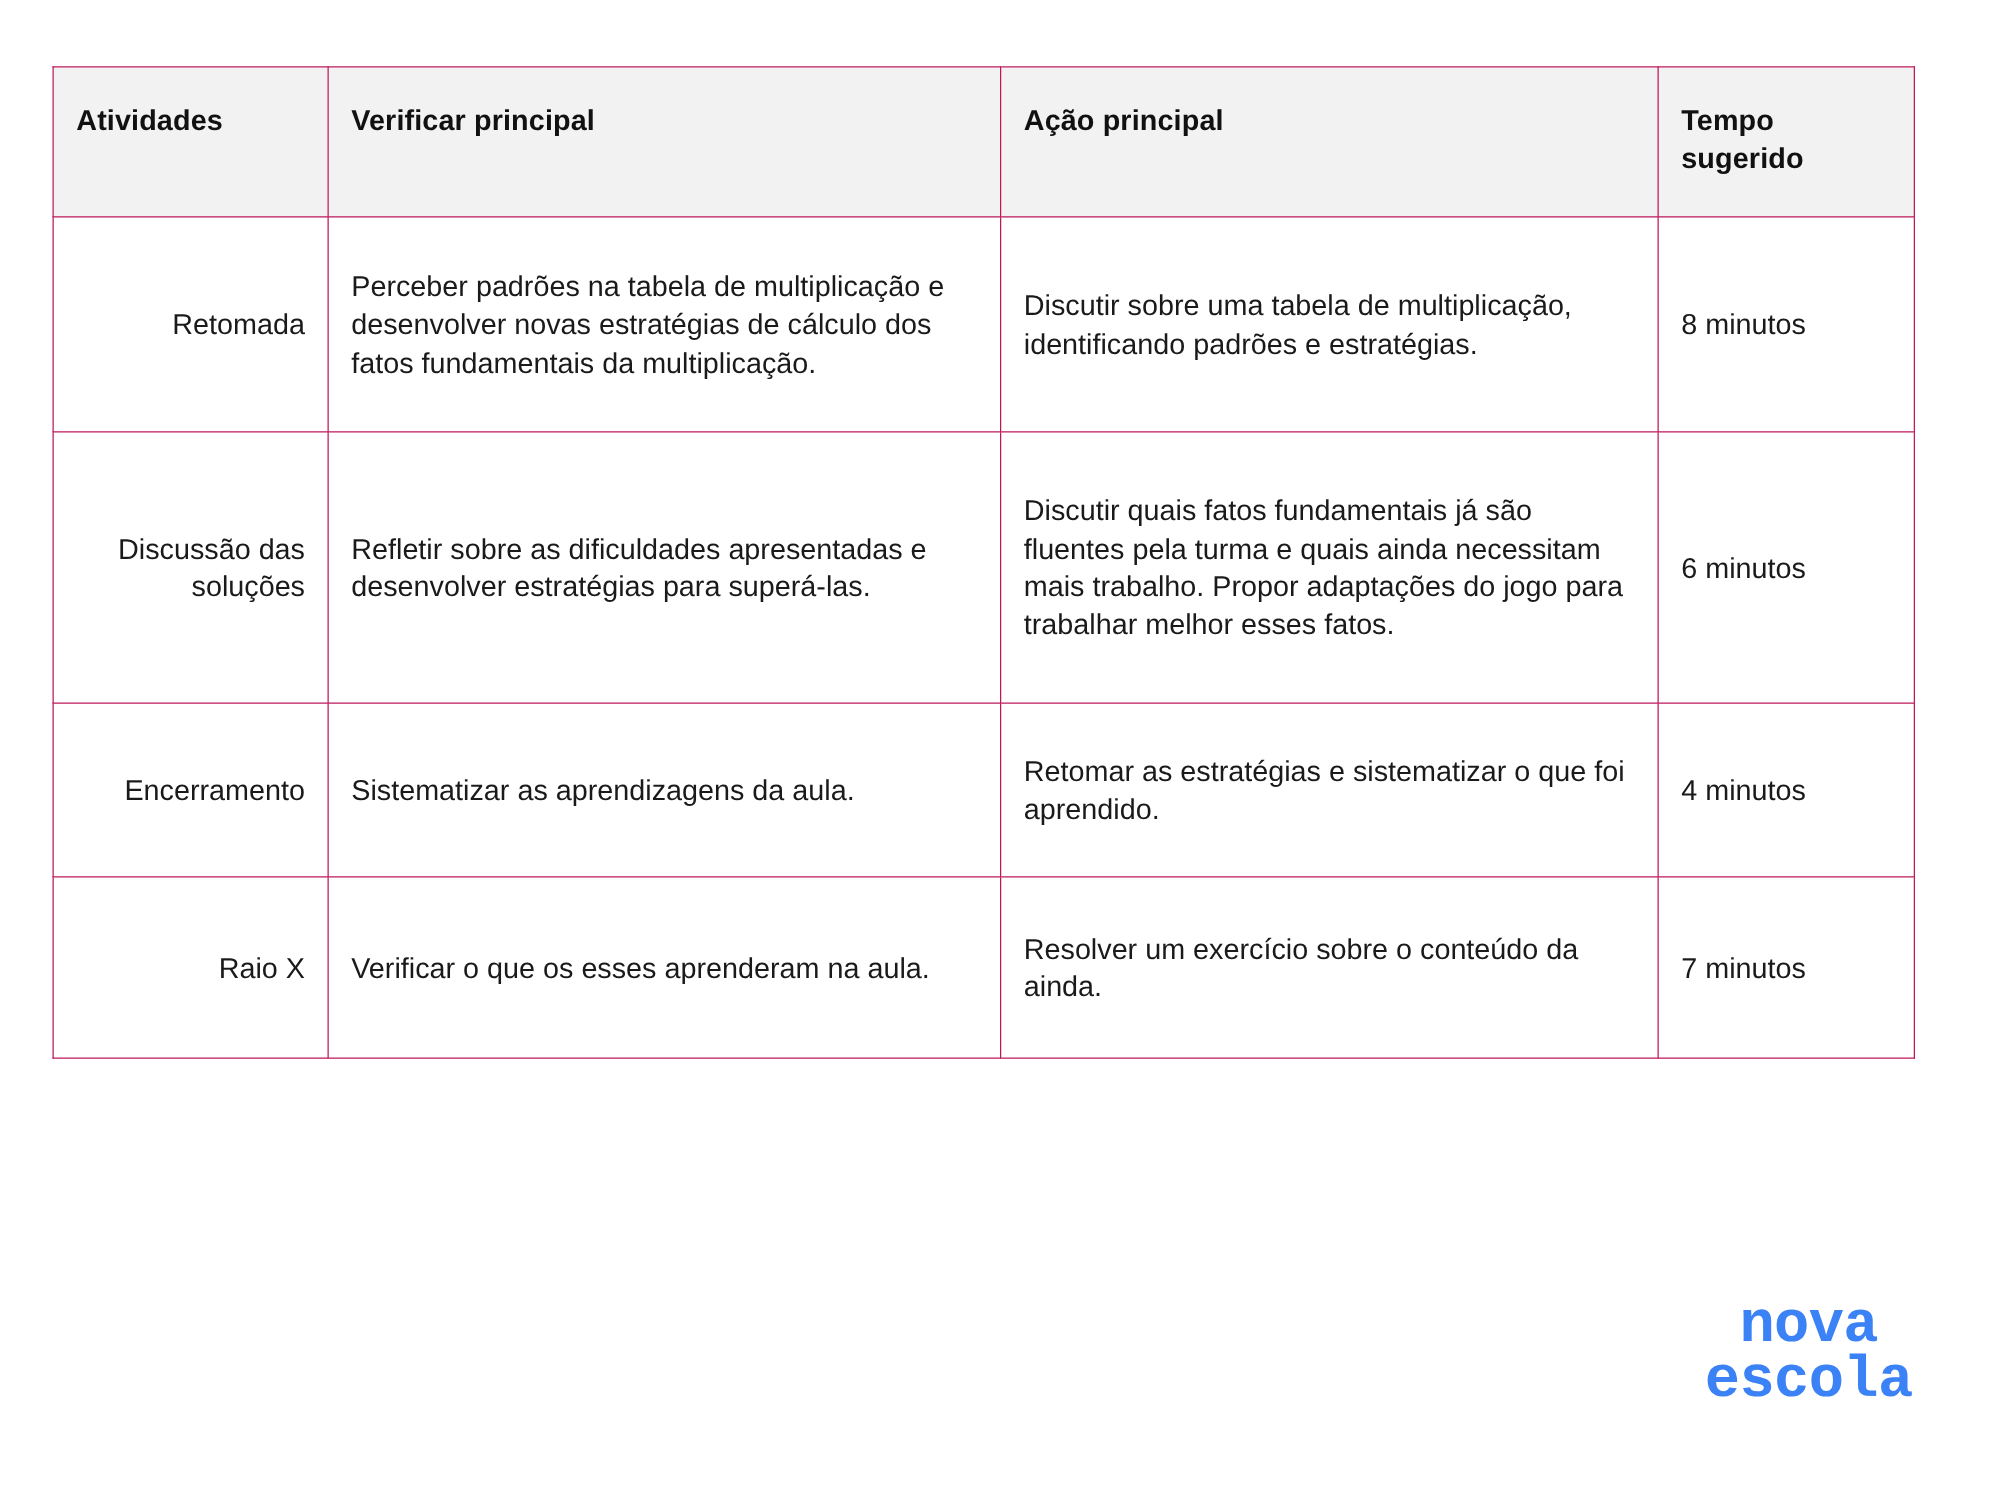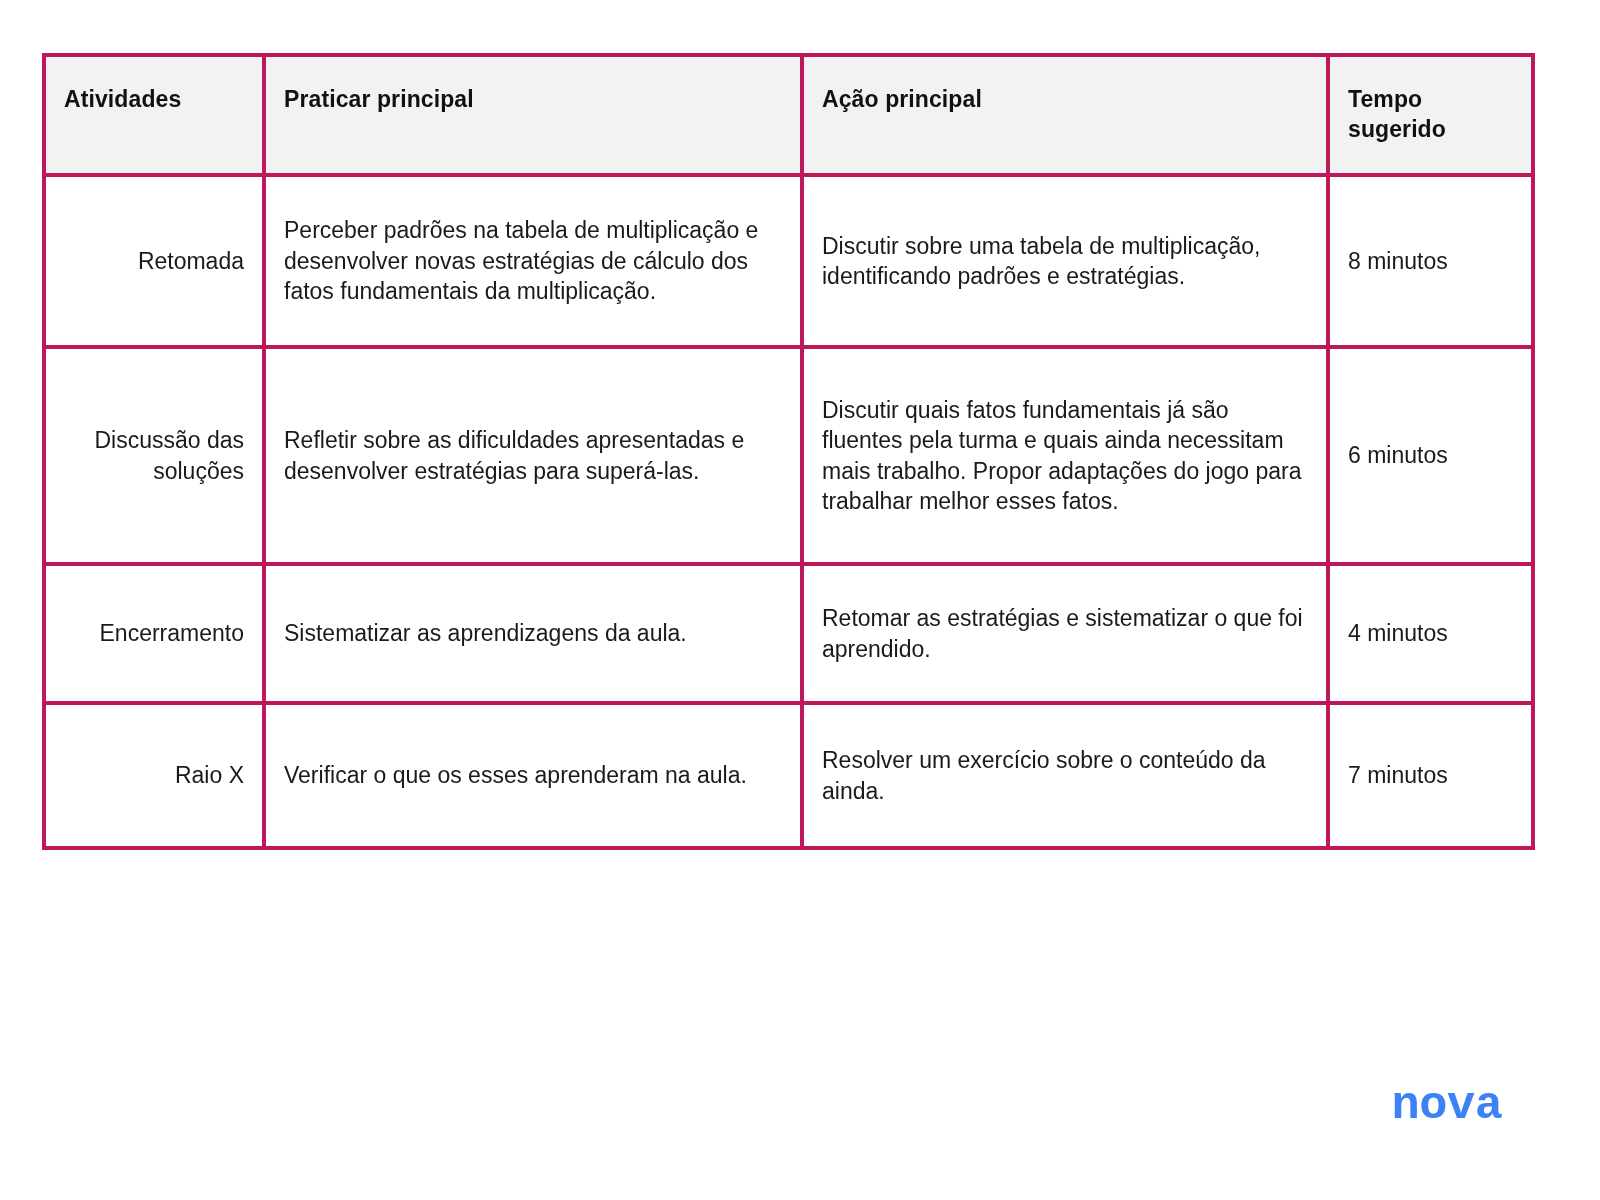--- a/index.html
+++ b/index.html
@@ -28,21 +28,21 @@
     position: absolute;
     left: 42px;
     top: 53px;
     width: 1489px;
     border-collapse: collapse;
     table-layout: fixed;
   }
 
   .lesson-table th,
   .lesson-table td {
-    border: 4px solid #be185d;
+    border: 1px solid #be185d;
     vertical-align: middle;
     padding: 0;
   }
 
   
   col.c-atividades   { width: 220px; }
   col.c-objetivo     { width: 538px; }
   col.c-acao         { width: 526px; }
   col.c-tempo        { width: 205px; }
 
@@ -111,21 +111,21 @@
       <col class="c-objetivo">
       <col class="c-acao">
       <col class="c-tempo">
     </colgroup>
     <thead>
       <tr>
         <th>
           <div class="hdr-inner">Atividades</div>
         </th>
         <th>
-          <div class="hdr-inner">Praticar principal</div>
+          <div class="hdr-inner">Verificar principal</div>
         </th>
         <th>
           <div class="hdr-inner">Ação principal</div>
         </th>
         <th>
           <div class="hdr-inner" style="white-space: pre-wrap;">Tempo
 sugerido</div>
         </th>
       </tr>
     </thead>
@@ -190,15 +190,16 @@
         <td>
           <div class="cell-inner">7 minutos</div>
         </td>
       </tr>
 
     </tbody>
   </table>
 
   <div class="brand-logo">
     <span class="line">nova</span>
+    <span class="line">escola</span>
   </div>
 
 </div>
 
 </body></html>

